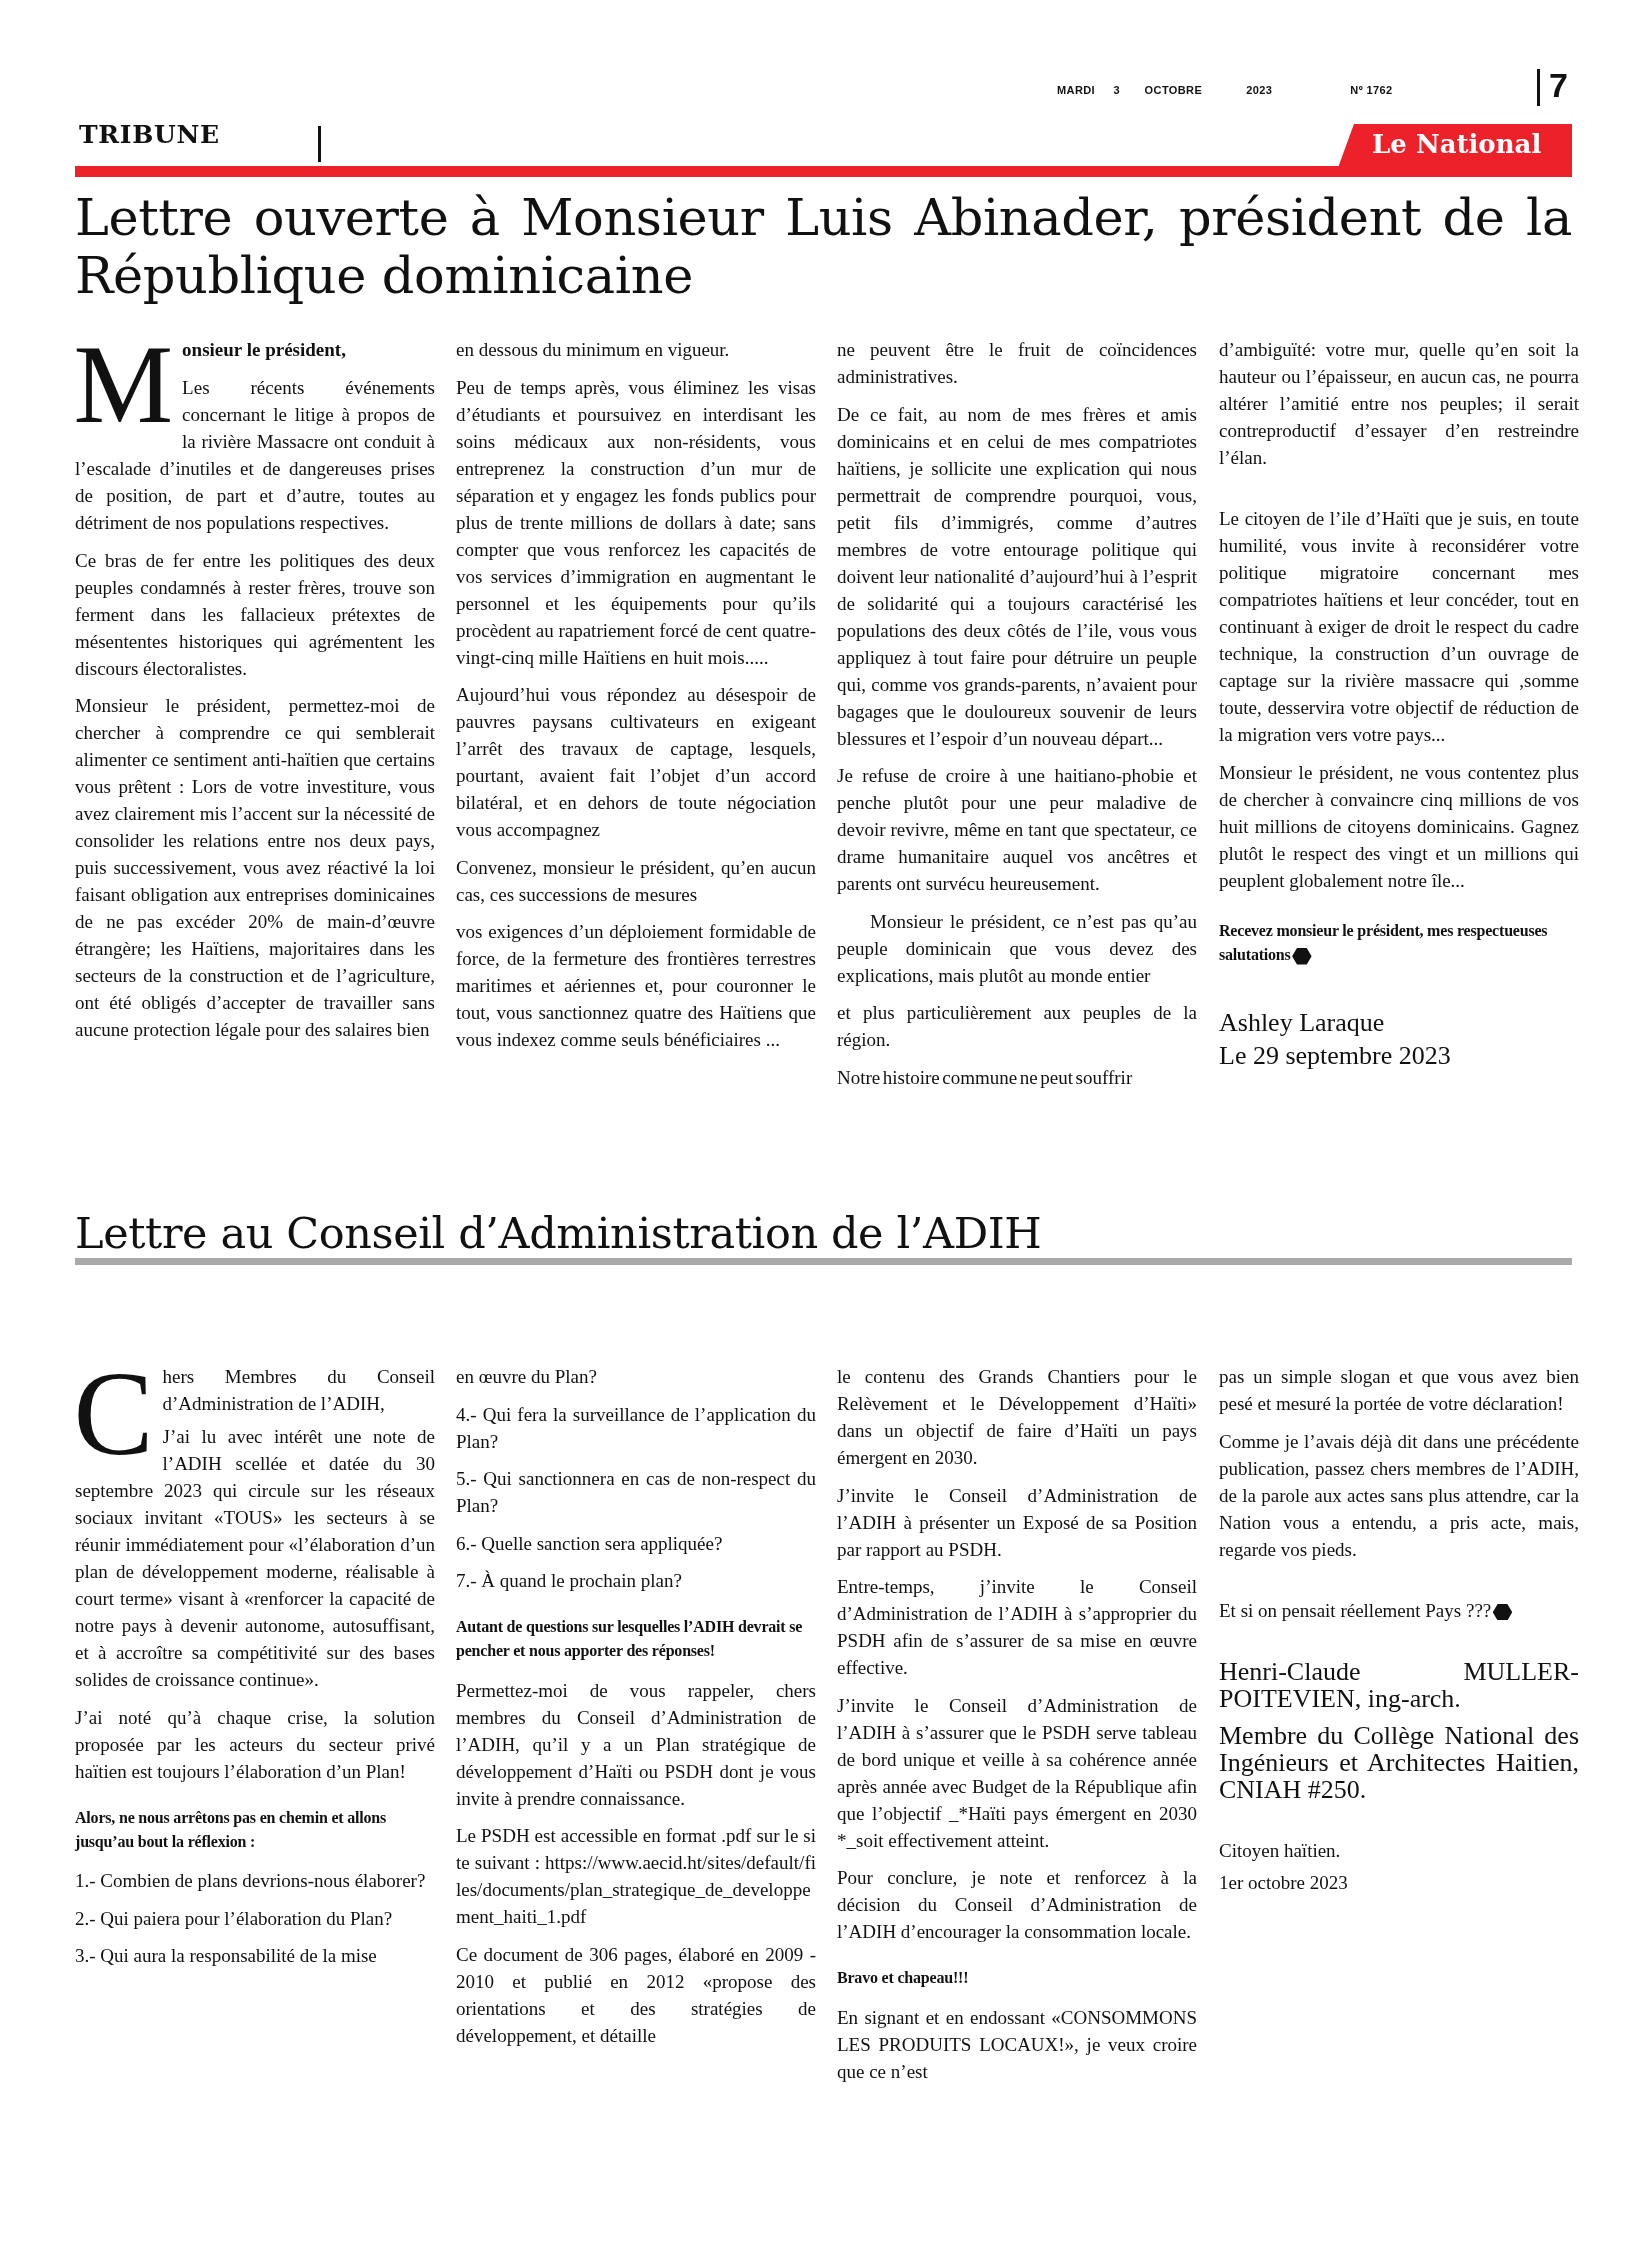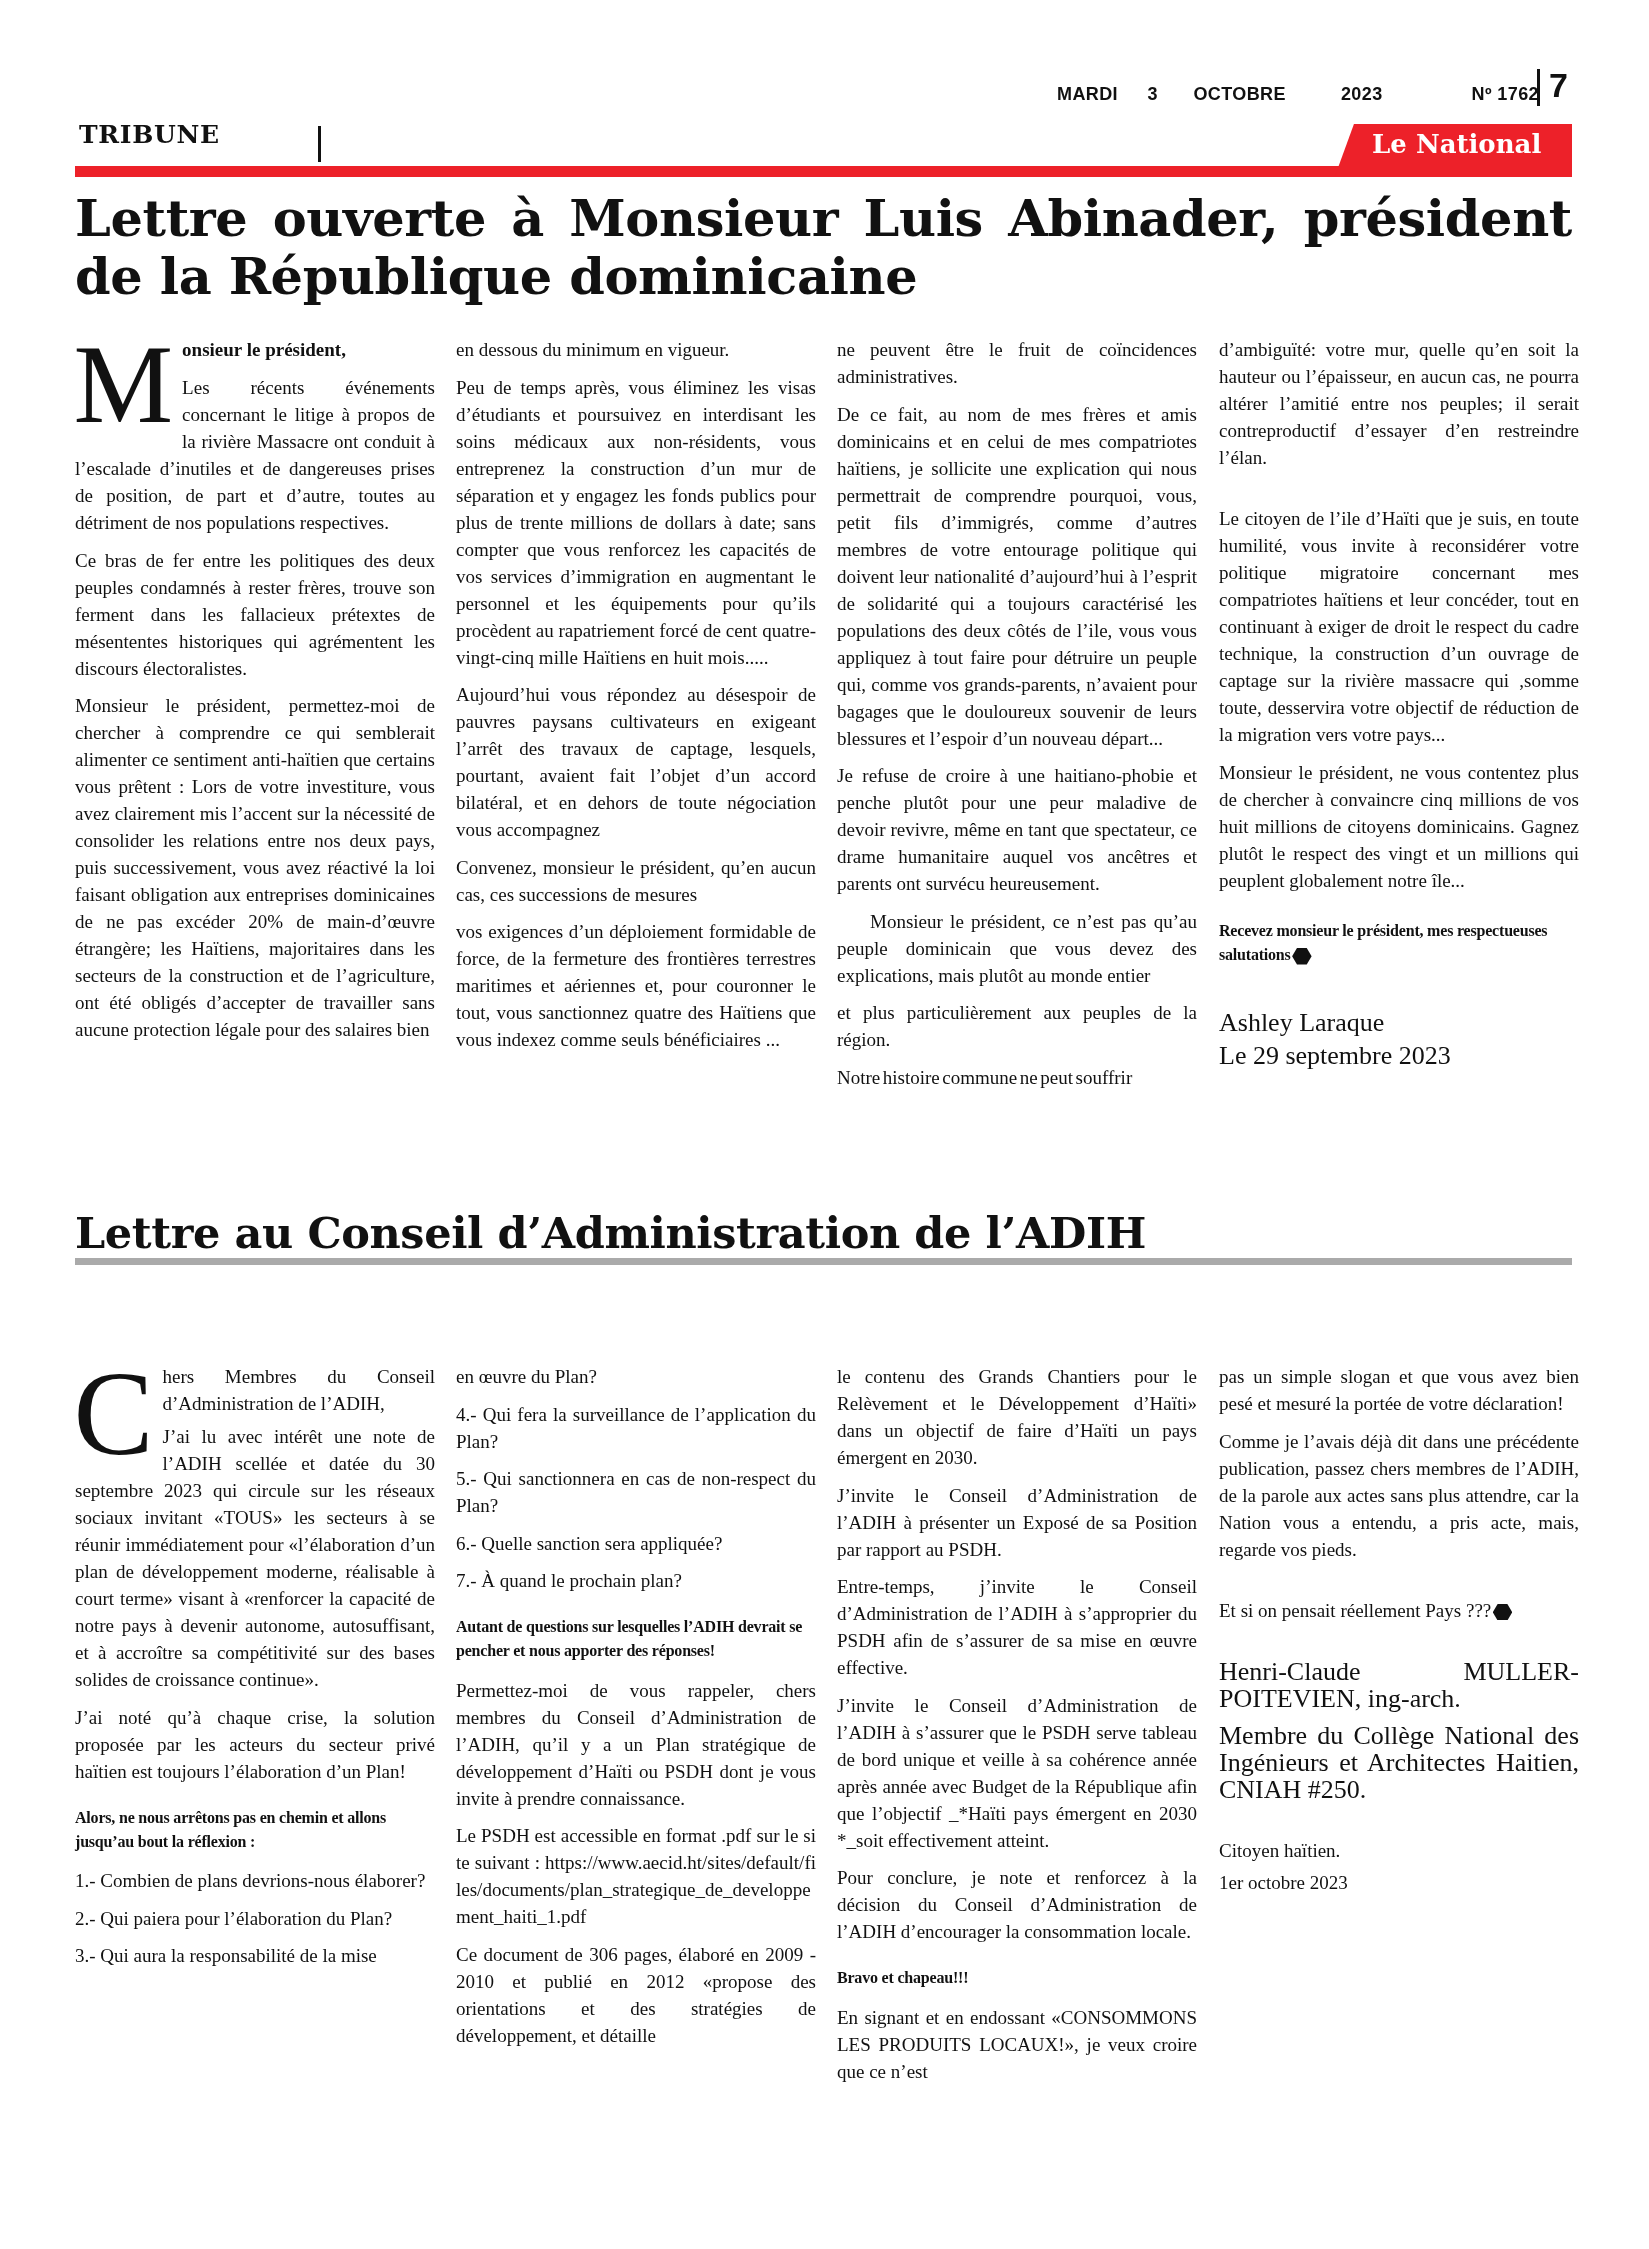--- a/index.html
+++ b/index.html
@@ -1,31 +1,31 @@
 <!DOCTYPE html>
 <html style="font-size:12px"><head>
 <meta charset="utf-8">
 <style>
   html, body { margin:0; padding:0; background:#ffffff; }
   body { width:1650px; height:2250px; position:relative; overflow:hidden; color:#111; font-family:"Liberation Serif","DejaVu Serif",serif; }
   .abs { position:absolute; }
-  .dateline { top:84px; left:1057px; font-family:"Liberation Sans","DejaVu Sans",sans-serif; font-weight:bold; font-size:18px; letter-spacing:0.4px; color:#111; display:flex; gap:16px; }
+  .dateline { top:84px; left:1057px; font-family:"Liberation Sans","DejaVu Sans",sans-serif; font-weight:bold; font-size:11px; letter-spacing:0.4px; color:#111; display:flex; gap:5px; }
   .dateline span { display:inline-block; }
   .dl-day { margin-right:13.5px; }
   .dl-num { margin-right:19.5px; }
   .dl-month { margin-right:39px; }
   .dl-year { margin-right:73px; }
   .pagebar { top:69px; left:1537px; width:3px; height:37px; background:#111; }
   .pagenum { top:64px; left:1549px; font-family:"Liberation Sans","DejaVu Sans",sans-serif; font-weight:bold; font-size:34px; line-height:42px; color:#111; }
   .section { top:120px; left:79px; font-family:"DejaVu Serif","Liberation Serif",serif; font-weight:bold; font-size:25px; letter-spacing:0.7px; color:#111; }
   .section-bar { top:126px; left:318px; width:3px; height:36px; background:#111; }
   .redline { top:166px; left:75px; width:1497px; height:10.5px; background:#ed2129; }
   .redtab { top:124px; left:1335px; width:237px; height:52px; background:#ed2129; clip-path:polygon(8% 0,100% 0,100% 100%,0 100%); }
   .brand { top:129px; left:1372px; font-family:"DejaVu Serif","Liberation Serif",serif; font-weight:bold; font-size:26px; color:#ffffff; }
-  .title { left:75px; width:1497px; font-family:"DejaVu Serif","Liberation Serif",serif; font-weight:bold; color:#111; margin:0; }
+  .title { left:75px; width:1497px; font-family:"DejaVu Serif","Liberation Serif",serif; font-weight:normal; color:#111; margin:0; }
   .title1 { top:189px; font-size:51px; line-height:58px; text-align:justify; text-align-last:left; letter-spacing:-0.4px; }
   .title2 { top:1203px; font-size:43px; line-height:60px; letter-spacing:-0.4px; }
   .col { width:360px; font-size:19px; line-height:27px; text-align:justify; hyphens:none; }
   .col p { margin:0 0 10.5px 0; }
   .col p.indent { text-indent:33px; }
   .col p.gap { margin-top:34px; }
   .col h3 { font-size:16px; line-height:24px; font-weight:bold; text-align:left; margin:21px 0 13.5px 0; letter-spacing:-0.2px; }
   .col .sig { font-weight:normal; font-size:26px; }
   .dropcap { float:left; font-size:112px; line-height:90px; margin:3px 9px 0 -1.5px; font-weight:normal; }
   .bold { font-weight:bold; }

